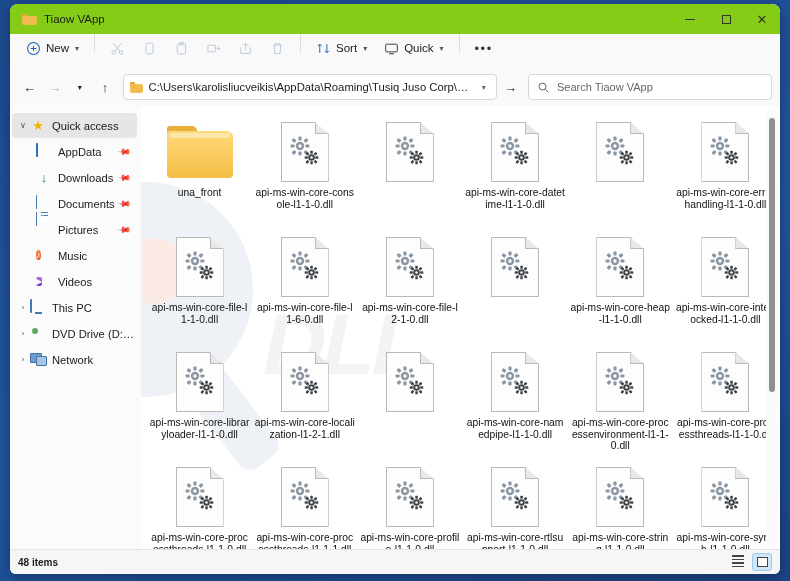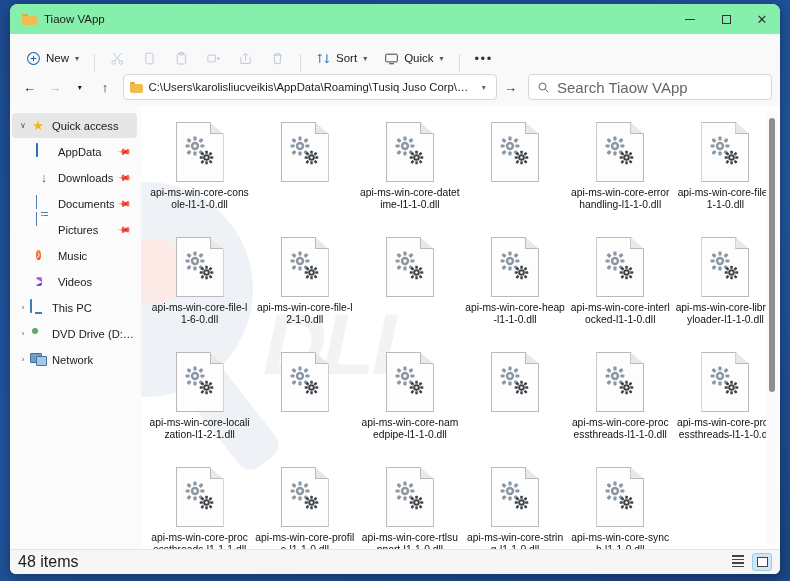--- a/index.html
+++ b/index.html
@@ -17,21 +17,21 @@
     width: 770px; height: 570px;
     background: #ffffff;
     border-radius: 8px 8px 6px 6px;
     box-shadow: 0 3px 14px rgba(0,0,0,0.35);
     overflow: hidden;
     display: flex; flex-direction: column;
   }
 
   
   .titlebar {
-    height: 30px; background: #86efac;
+    height: 30px; background: #84cc16;
     display: flex; align-items: center;
     flex: 0 0 30px; position: relative;
   }
   .tb-folder {
     width: 15px; height: 12px; margin-left: 12px; margin-right: 7px;
     position: relative; flex: 0 0 auto;
   }
   .tb-folder::before {
     content:""; position:absolute; left:0; top:1px; width:6px; height:3px;
     background:#e3a93a; border-radius:1px 1px 0 0;
@@ -46,21 +46,21 @@
     width: 36px; height: 30px; display: flex; align-items: center; justify-content: center;
     font-size: 11px; color: #222;
   }
   .wb-min { width:10px; height:1px; background:#333; }
   .wb-max { width:9px; height:9px; border:1px solid #333; }
   .wb-close { font-size: 13px; line-height: 1; color:#333; font-family:"Liberation Sans",sans-serif; }
 
   
   .toolbar {
     height: 38px; flex: 0 0 38px; background:#f9f9f9;
-    display:flex; align-items:flex-end; padding: 0 8px; gap: 1px;
+    display:flex; align-items:flex-start; padding: 0 8px; gap: 1px;
   }
   .tb-item {
     height:28px; display:flex; align-items:center; gap:5px;
     padding: 0 8px; border-radius:4px; font-size:11.5px; color:#1a1a1a;
   }
   .tb-icon { display:flex; align-items:center; justify-content:center; }
   .tb-sep { width:1px; height:18px; background:#dcdcdc; margin:0 6px; }
   .disabled { opacity: .32; }
   .chev { font-size:8px; color:#555; margin-left:1px; }
   .dots { letter-spacing:1.5px; font-size:13px; color:#333; line-height:1; }
@@ -86,21 +86,21 @@
   .addr-path {
     font-size:11.3px; color:#1b1b1b; white-space:nowrap; overflow:hidden;
     text-overflow:ellipsis; flex:1 1 auto;
   }
   .addr-chev { font-size:8px; color:#666; padding:0 4px; }
   .gobtn { width:26px;height:26px;display:flex;align-items:center;justify-content:center;color:#1b1b1b;font-size:13px;border-radius:4px;}
   .searchbar {
     width:244px; height:26px; background:#fff; border:1px solid #d7d7d7; border-radius:4px;
     display:flex; align-items:center; padding:0 8px; gap:7px; margin-left:4px; flex:0 0 auto;
   }
-  .search-ph { font-size:15px; color:#666; }
+  .search-ph { font-size:11px; color:#666; }
 
   
   .body { flex:1 1 auto; display:flex; min-height:0; position:relative; background:#fff; }
 
   
   .watermark {
     position:absolute; left:0; top:0; right:0; bottom:0; overflow:hidden;
     pointer-events:none; z-index:0;
   }
   .wm-circle {
@@ -219,21 +219,21 @@
   .vthumb {
     position:absolute; left:3px; top:8px; width:6px; height:63%;
     background:#8f8f8f; border-radius:3px;
   }
 
   
   .statusbar {
     height:25px; flex:0 0 25px; background:#f6f6f6; border-top:1px solid #e4e4e4;
     display:flex; align-items:center; padding:0 8px; position:relative; z-index:4;
   }
-  .status-txt { font-size:16px; color:#1b1b1b; }
+  .status-txt { font-size:10px; color:#1b1b1b;font-weight:bold; }
   .viewbtns { margin-left:auto; display:flex; gap:4px; align-items:center; }
   .vbtn {
     width:20px; height:18px; display:flex; align-items:center; justify-content:center;
     border-radius:3px;
   }
   .vbtn.active { background:#cfe6f7; border:1px solid #9ecbea; }
   .lines { width:12px; }
   .lines i { display:block; height:1.5px; background:#444; margin-bottom:2px; }
   .lgicon { width:11px; height:10px; border:1.5px solid #444; background:#fff; }
 </style>
@@ -433,20 +433,30 @@
             <span class="exp">›</span>
             <span class="nav-ico"><span class="ic-net"></span></span>
             <span class="nav-lbl">Network</span>
           </div>
         </div>
 
     <div class="filearea">
       <div class="grid">
             <div class="tile">
               <div class="tile-icon">
+                <div class="folder-big">
+                  <div class="back"></div>
+                  <div class="front"></div>
+                  <div class="lip"></div>
+                </div>
+              </div>
+              <div class="tile-name">una_front</div>
+            </div>
+            <div class="tile">
+              <div class="tile-icon">
                 <div class="dll">
                   <div class="page"></div>
                   <div class="fold"></div>
                   <svg width="34" height="34" viewBox="0 0 34 34">
                     <g fill="#8b97a3">
                       <circle cx="12" cy="12" r="4.2"></circle>
                       <rect x="10.4" y="2.6" width="3.2" height="4" rx=".8"></rect>
                       <rect x="10.4" y="17.4" width="3.2" height="4" rx=".8"></rect>
                       <rect x="2.6" y="10.4" width="4" height="3.2" rx=".8"></rect>
                       <rect x="17.4" y="10.4" width="4" height="3.2" rx=".8"></rect>
@@ -985,20 +995,21 @@
                       <rect x="27.2" y="22.3" width="3.1" height="2.5" rx=".6"></rect>
                       <rect x="18.2" y="18.2" width="2.5" height="3.1" rx=".6" transform="rotate(-45 19.4 19.7)"></rect>
                       <rect x="26.3" y="26.3" width="2.5" height="3.1" rx=".6" transform="rotate(-45 27.5 27.8)"></rect>
                       <rect x="26.3" y="18.2" width="2.5" height="3.1" rx=".6" transform="rotate(45 27.5 19.7)"></rect>
                       <rect x="18.2" y="26.3" width="2.5" height="3.1" rx=".6" transform="rotate(45 19.4 27.8)"></rect>
                     </g>
                     <circle cx="23.5" cy="23.5" r="1.3" fill="#fdfdfd"></circle>
                   </svg>
                 </div>
               </div>
+              <div class="tile-name">api-ms-win-core-processenvironment-l1-1-0.dll</div>
             </div>
             <div class="tile">
               <div class="tile-icon">
                 <div class="dll">
                   <div class="page"></div>
                   <div class="fold"></div>
                   <svg width="34" height="34" viewBox="0 0 34 34">
                     <g fill="#8b97a3">
                       <circle cx="12" cy="12" r="4.2"></circle>
                       <rect x="10.4" y="2.6" width="3.2" height="4" rx=".8"></rect>

